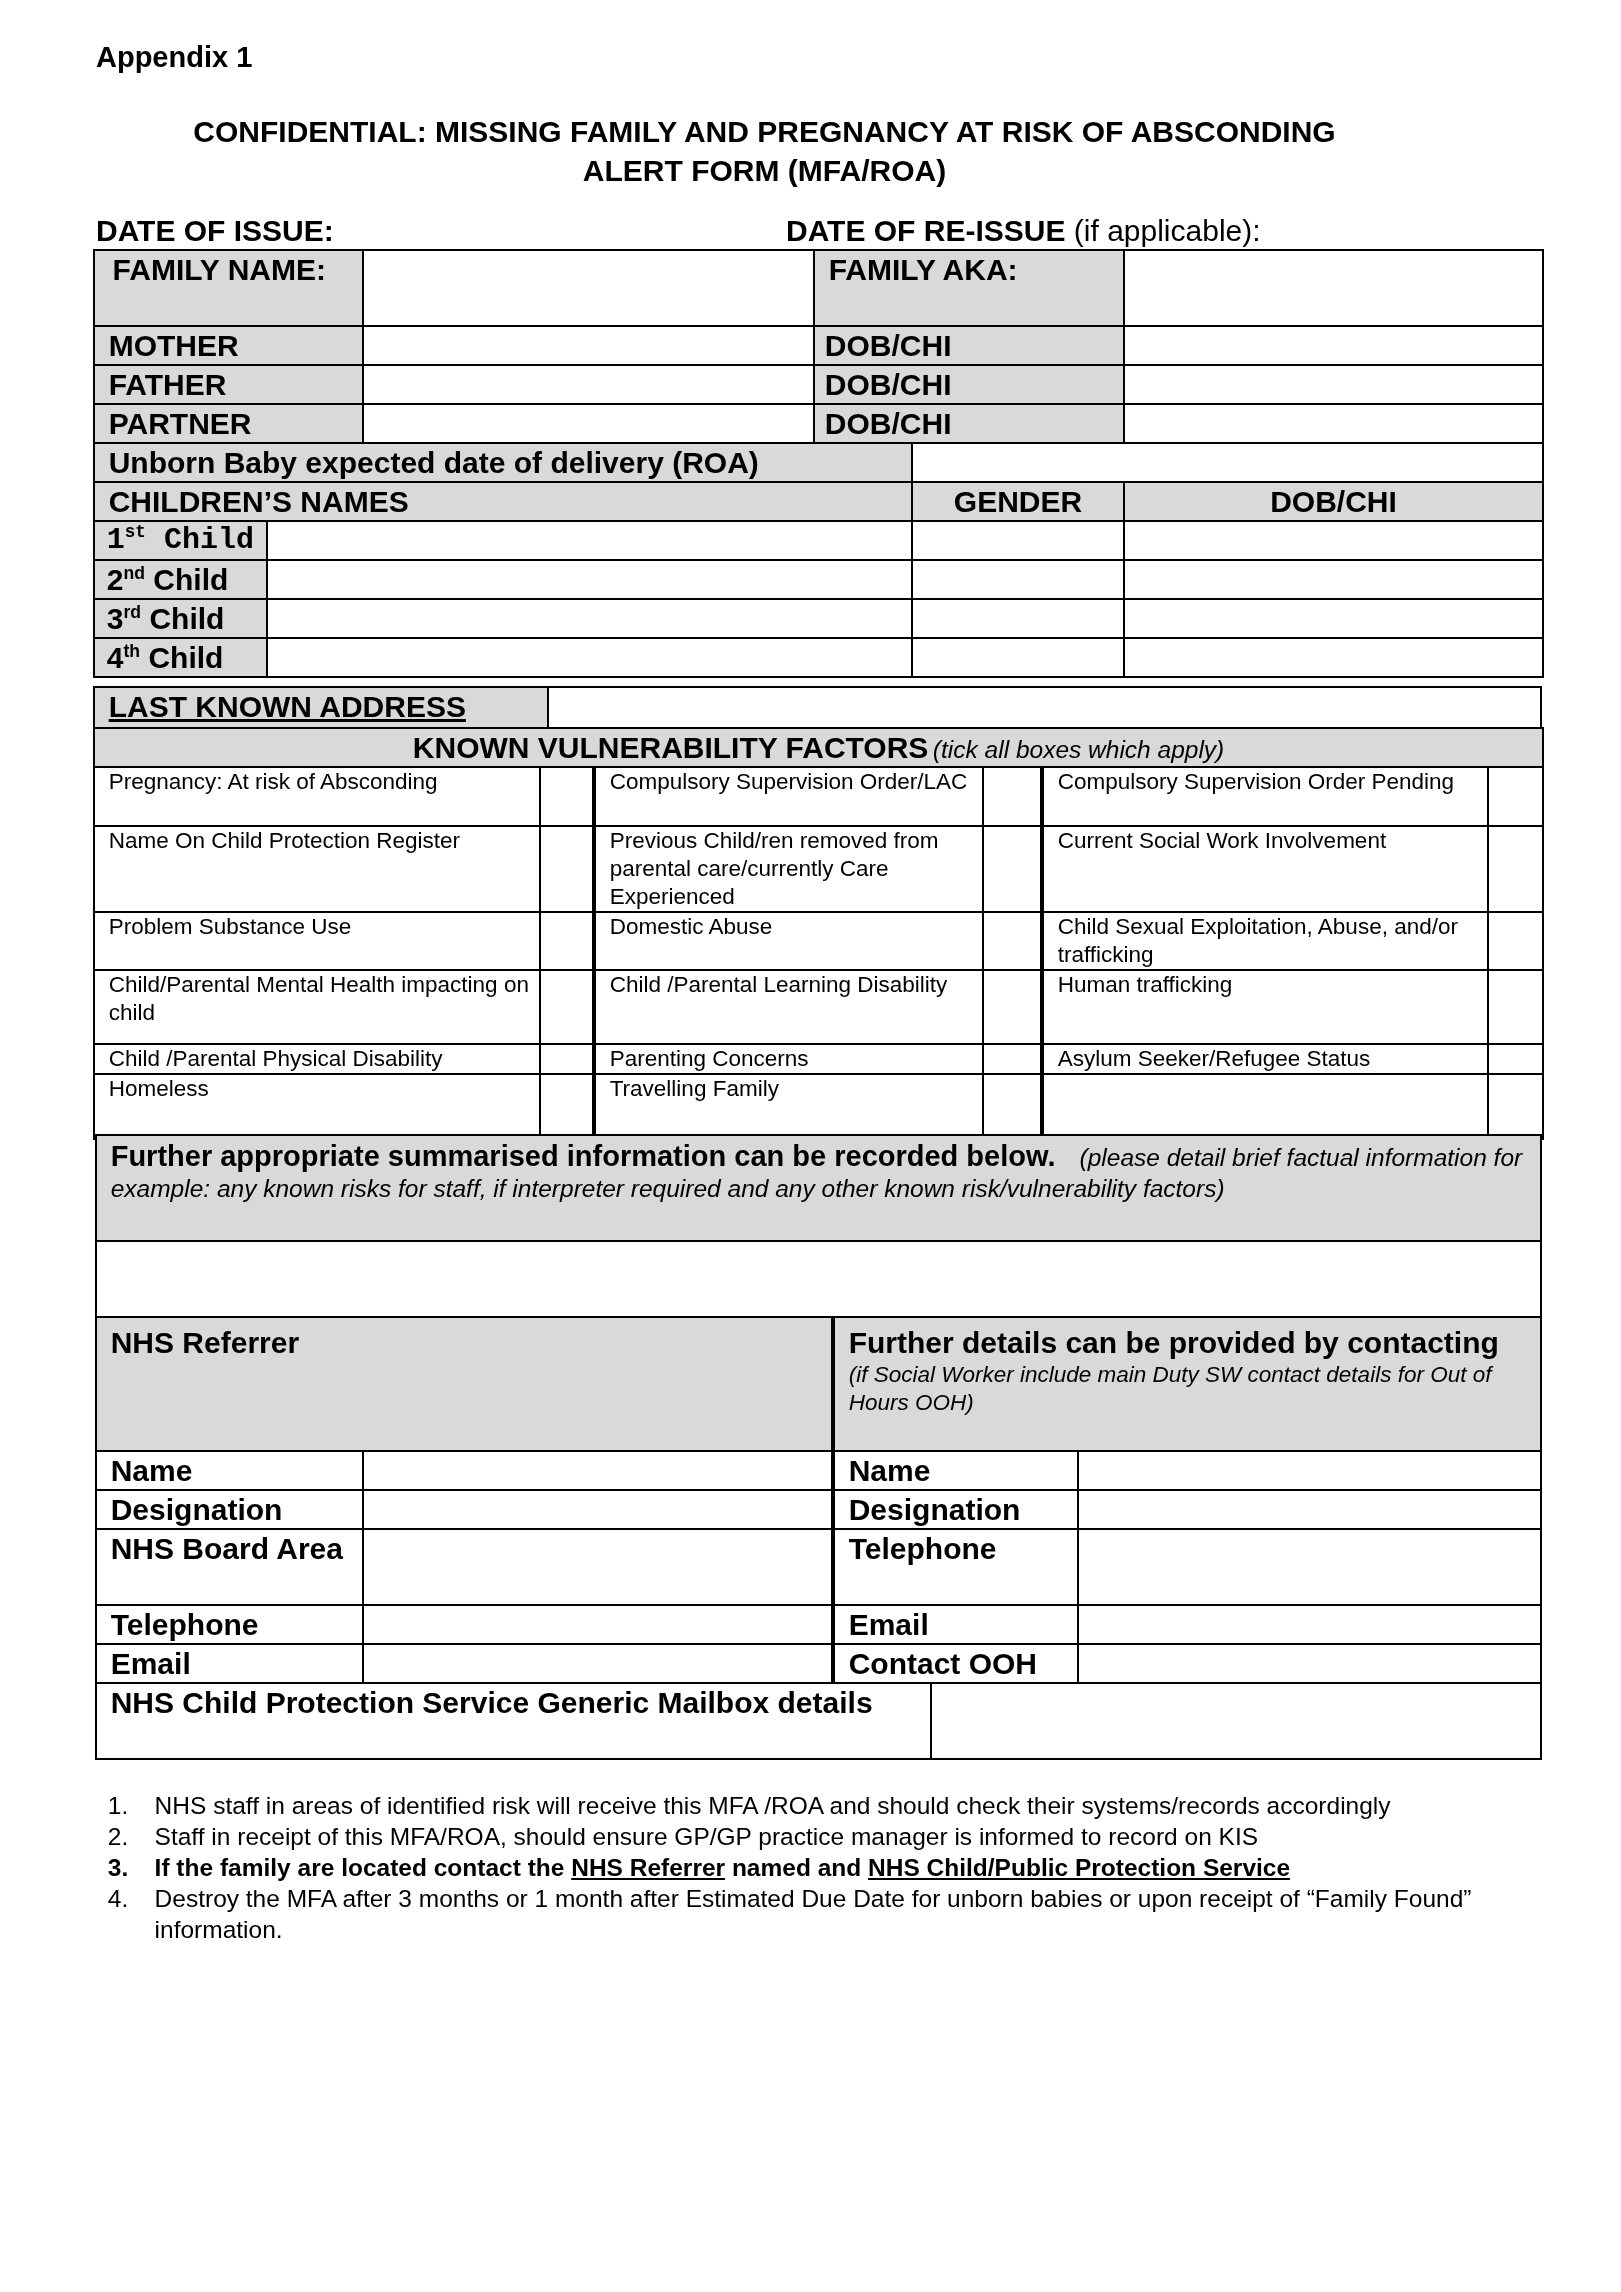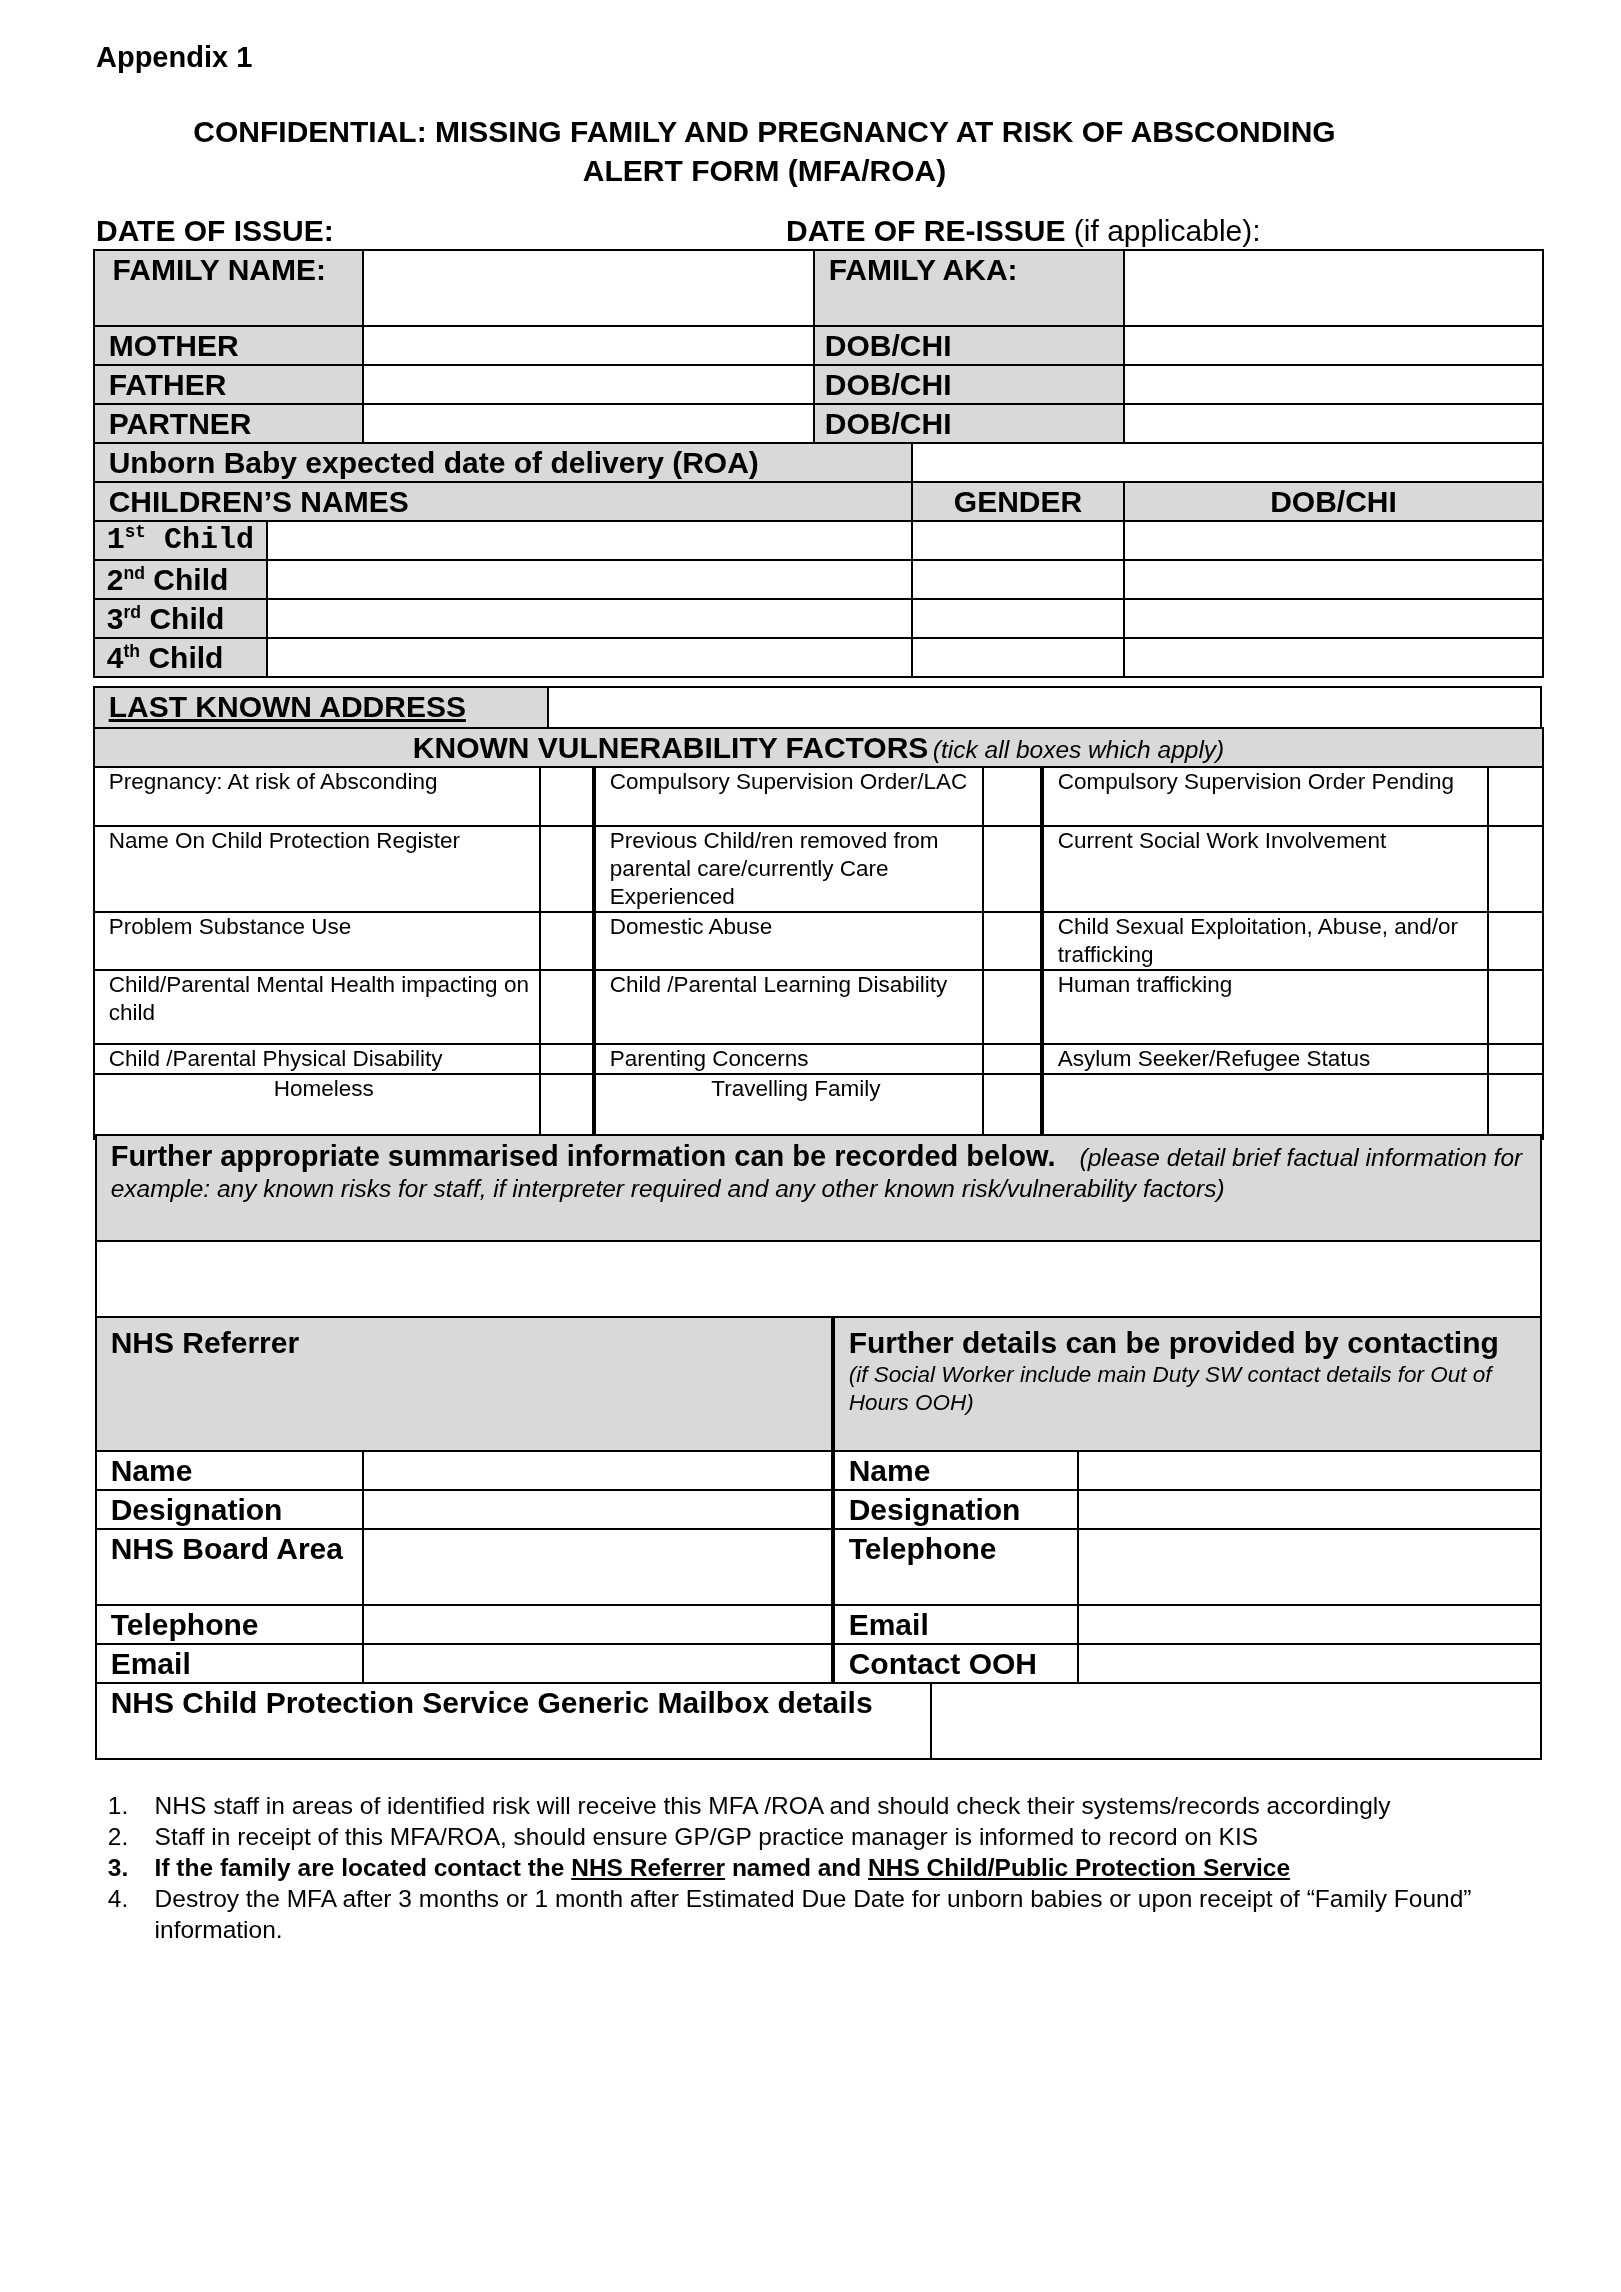--- a/index.html
+++ b/index.html
@@ -172,21 +172,21 @@
     <td></td>
   </tr>
   <tr style="height:29px;">
     <td class="r">Child /Parental Physical Disability</td>
     <td></td>
     <td class="r thick-l">Parenting Concerns</td>
     <td></td>
     <td class="r thick-l">Asylum Seeker/Refugee Status</td>
     <td></td>
   </tr>
-  <tr style="height:65px;text-align:center;">
+  <tr style="height:65px;">
     <td class="r">Homeless</td>
     <td></td>
     <td class="r thick-l">Travelling Family</td>
     <td></td>
     <td class="r thick-l"></td>
     <td></td>
   </tr>
 </tbody>
   </table>
 

